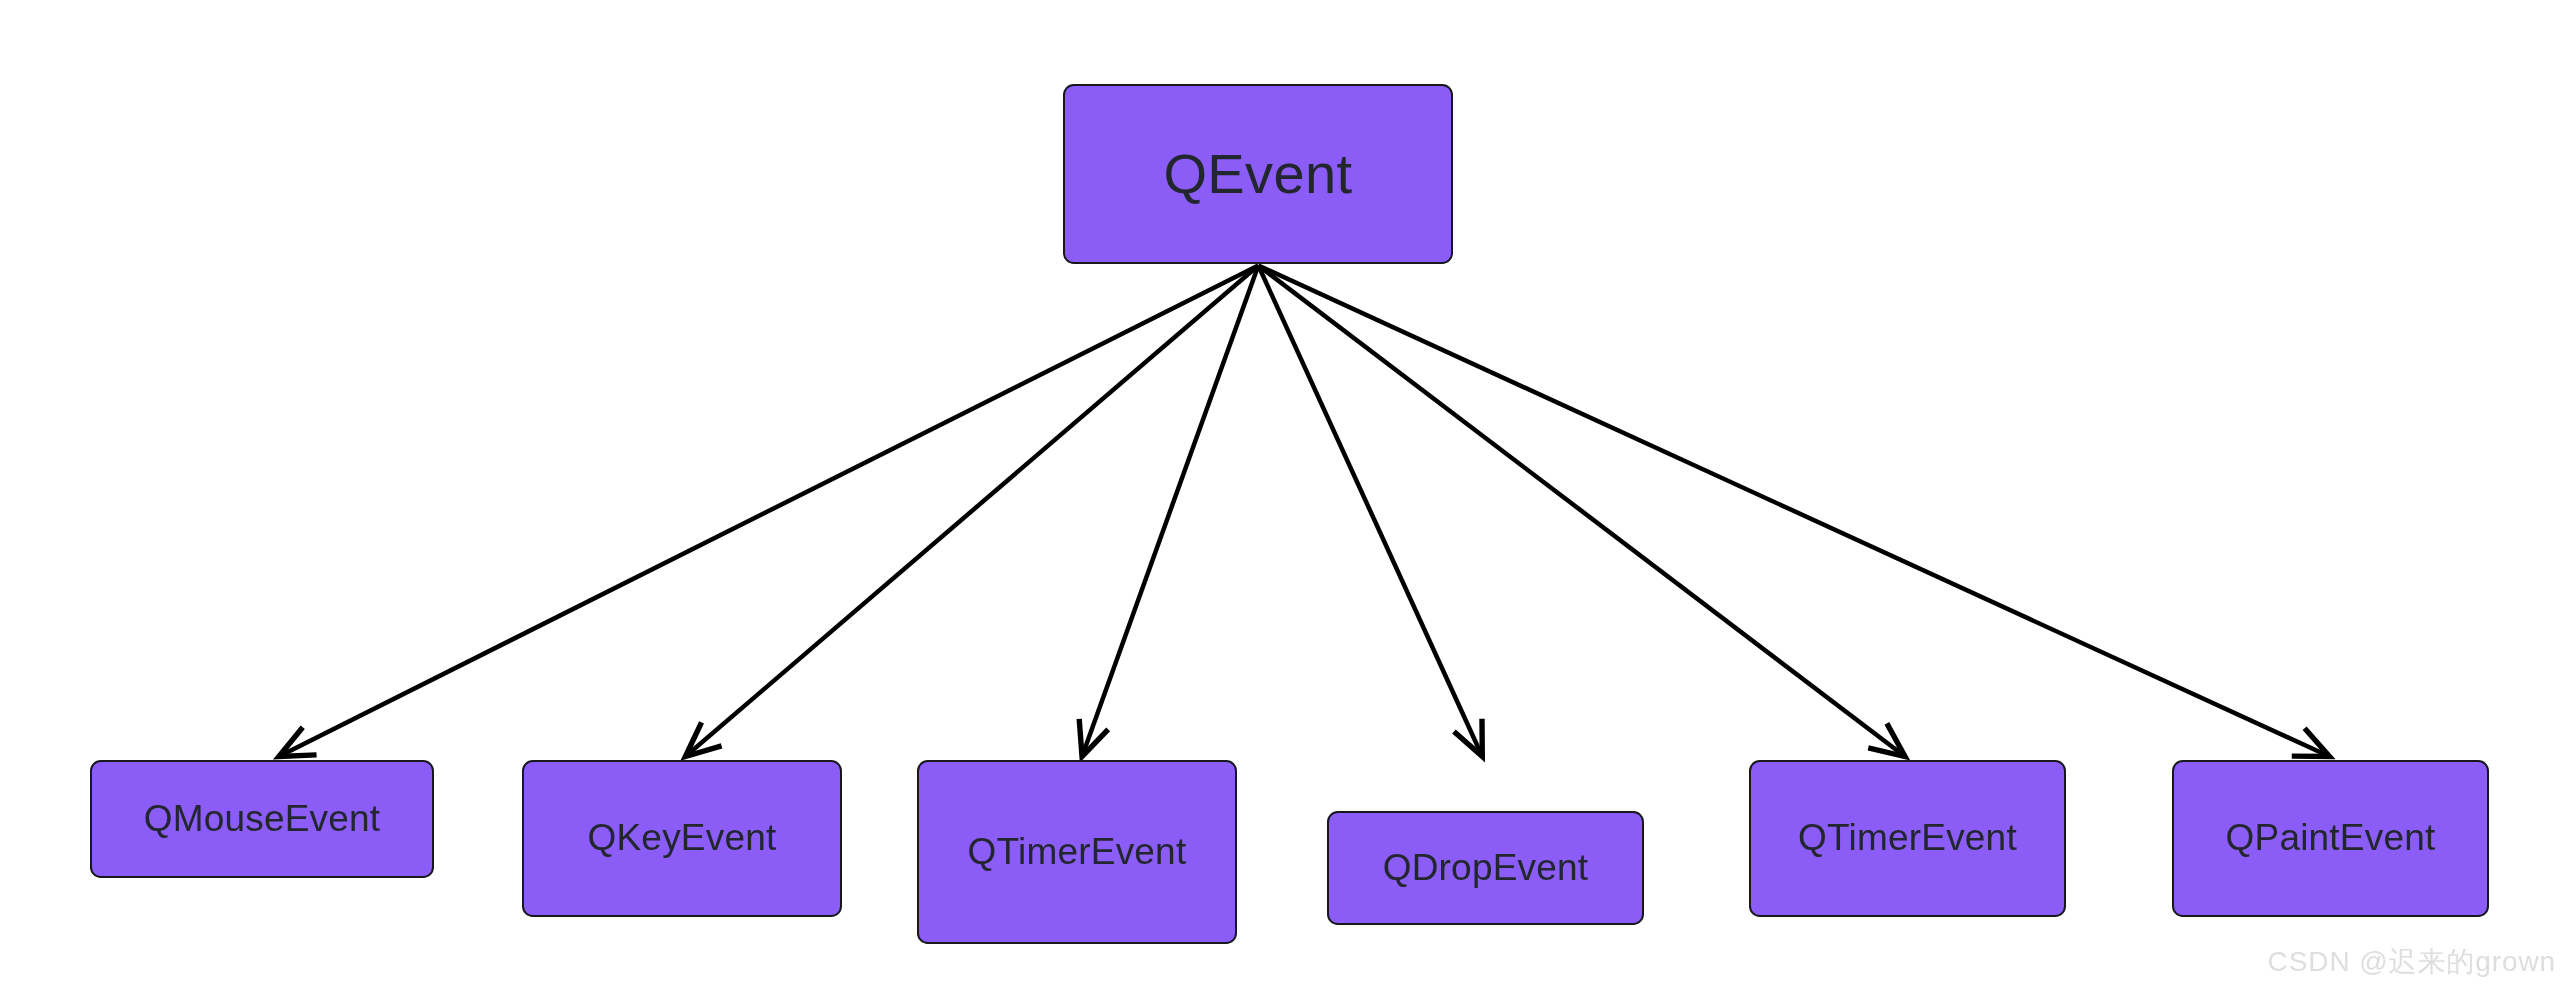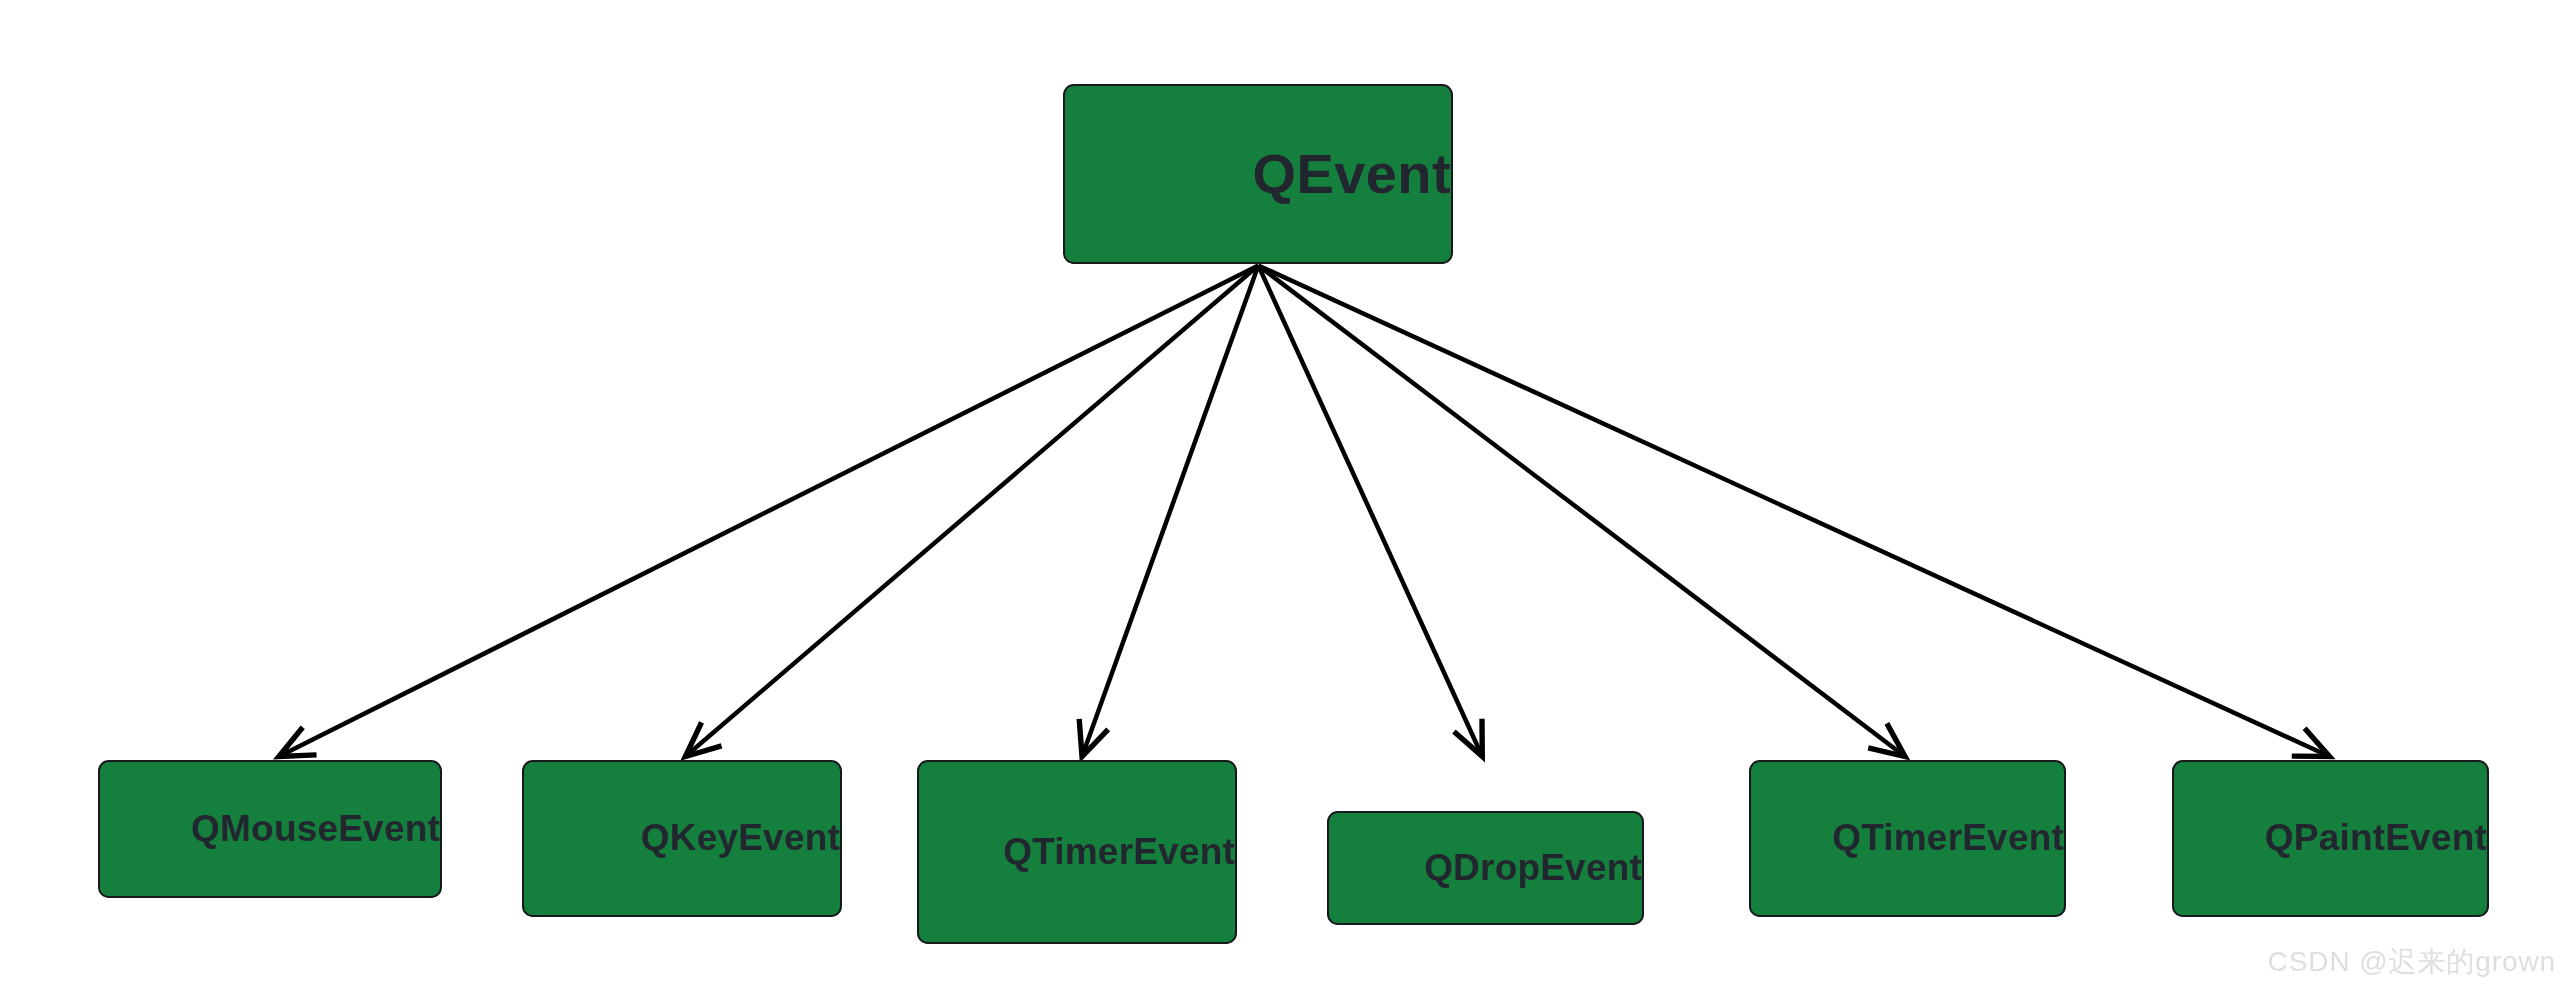--- a/index.html
+++ b/index.html
@@ -22,31 +22,30 @@
     position: absolute;
     left: 0;
     top: 0;
     width: 2576px;
     height: 1004px;
     pointer-events: none;
   }
   .node {
     position: absolute;
     box-sizing: border-box;
-    background: #15803d;
+    background: #8b5cf6;
     border: 2.7px solid #16181d;
     border-radius: 10.8px;
     display: flex;
     align-items: center;
-    justify-content: flex-end;
+    justify-content: center;
     color: #22262e;
     text-align: center;
     line-height: 1.1;
     white-space: nowrap;
-    font-weight: bold;
   }
   .node-root {
     font-size: 56px;
     letter-spacing: 0.4px;
   }
   .node-leaf {
     font-size: 37px;
     letter-spacing: 0.2px;
   }
   .node-label {
@@ -82,21 +81,21 @@
         <path d="M 2077.1010611130655 831.4461108483082 L 2118 841 L 2097.815716502387 804.168020692773" stroke-width="6" stroke-linejoin="miter"></path>
         <line x1="1399" y1="295" x2="2590" y2="841"></line>
         <path d="M 2548.0020370462285 840.5863482943067 L 2590 841 L 2562.2759438640055 809.4504086972868" stroke-width="6" stroke-linejoin="miter"></path>
       </g>
   </svg>
 
   <div class="node node-root" style="left:1063px; top:84px; width:390px; height:180px;">
     <span class="node-label">QEvent</span>
   </div>
 
-  <div class="node node-leaf" style="left:98px; top:760px; width:344px; height:138px;">
+  <div class="node node-leaf" style="left:90px; top:760px; width:344px; height:118px;">
     <span class="node-label">QMouseEvent</span>
   </div>
 
   <div class="node node-leaf" style="left:522px; top:760px; width:320px; height:157px;">
     <span class="node-label">QKeyEvent</span>
   </div>
 
   <div class="node node-leaf" style="left:917px; top:760px; width:320px; height:184px;">
     <span class="node-label">QTimerEvent</span>
   </div>

